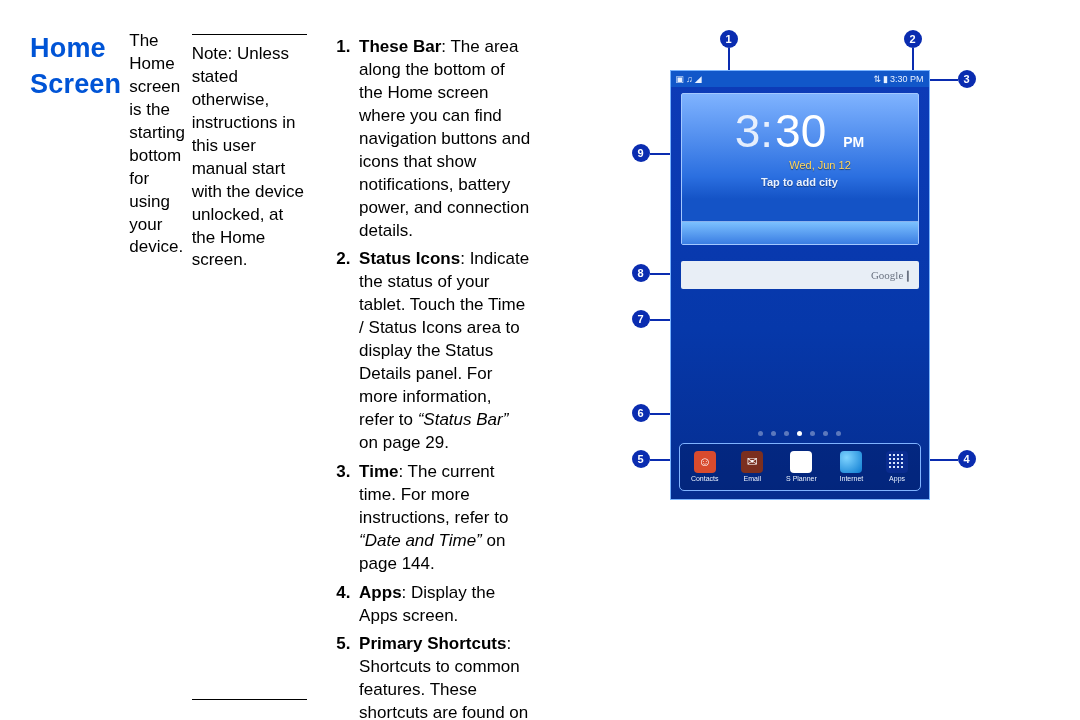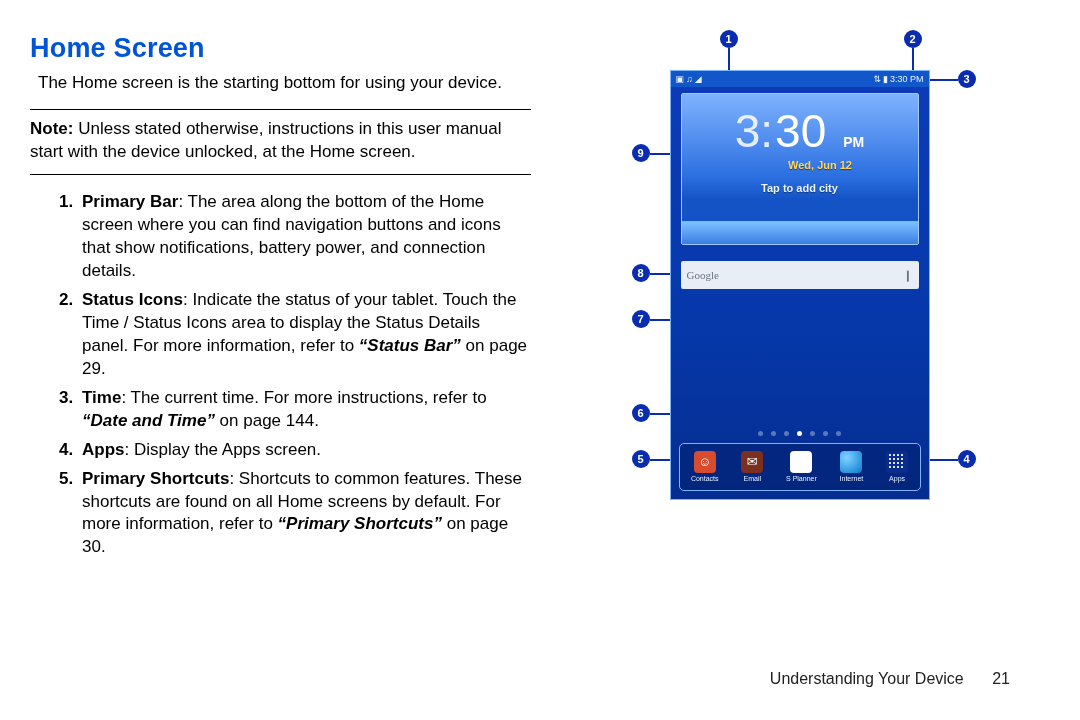--- a/index.html
+++ b/index.html
@@ -17,52 +17,52 @@
   .page {
     display: flex;
     flex-direction: row;
     padding: 30px 30px 10px 30px;
     box-sizing: border-box;
     height: 100%;
   }
   .col {
     flex: 1;
     display: flex;
-    flex-direction: column;
+    flex-direction: row;
   }
   .col-left { padding-right: 18px; }
   .col-right { padding-left: 0px; position: relative; }
   h1.title {
     color: #0054d6;
     font-family: Arial, Helvetica, sans-serif;
     font-weight: 900;
     font-size: 27px;
     margin: 0 0 6px 0;
     letter-spacing: 0.2px;
   }
   .intro { margin: 0 0 10px 0; padding-left:8px;}
   .note {
     border-top: 1.5px solid #000;
     border-bottom: 1.5px solid #000;
     padding: 8px 0 10px 0;
     margin: 4px 0 10px 0;
   }
-  .note .note-label { font-weight: bold; }
+  .note .note-label { font-weight: normal; }
   ol.items {
     margin: 6px 0 0 0;
     padding-left: 48px;
   }
   ol.items > li {
     margin: 0 0 6px 0;
     padding-left: 4px;
     font-weight: bold;
   }
   ol.items > li span.body { font-weight: normal; text-align: right; }
   ol.items > li span.term { font-weight: bold; }
-  ol.items > li span.ref { font-style: italic; font-weight: bold; }
+  ol.items > li span.ref { font-style: italic; font-weight: normal; }
   ol.right-list { counter-reset: item 5; }
   ol.right-list > li::marker { font-weight: bold; }
   .footer {
     position: absolute;
     bottom: 20px;
     right: 40px;
     font-size: 16px;
     color:#222;
   }
   .footer .section { margin-right: 24px; }
@@ -114,43 +114,43 @@
     margin-top:6px;
     display:flex;
     justify-content:center;
     align-items:baseline;
     gap:2px;
   }
   .clockwidget .bigtime .hh { opacity:0.85; }
   .clockwidget .bigtime .mm { font-weight:500; }
   .clockwidget .bigtime .ampm { font-size:14px; font-weight:600; margin-left:2px;padding-left:13px; }
   .clockwidget .date {
-    font-size:11px; color:#ffd75e; font-weight:700;
+    font-size:11px; color:#ffd75e; font-weight:400;
     text-shadow:0 1px 1px rgba(0,0,0,0.5);
     margin-top:-4px;
     margin-left:41px;
   }
   .clockwidget .addcity {
     font-size:11px; color:#e9f2ff; font-weight:600;
     text-shadow:0 1px 1px rgba(0,0,0,0.4);
-    margin-top:8px;
+    margin-top:2px;
   }
   .clockwidget .photoband {
     position:absolute; left:0; right:0; bottom:0; height:22px;
     background: linear-gradient(#7cc1ff, #3a7de3);
     border-top:1px solid rgba(255,255,255,0.4);
   }
   .searchbar {
     position:absolute; left:10px; right:10px; top:190px;
     height:28px;
     background:#e8eef6;
     border-radius:2px;
-    display:flex; align-items:center; justify-content:space-between;
+    display:flex; align-items:center; justify-content:flex-end;
     padding:0 6px; box-sizing:border-box;
-    font-size:11px; color:#6a7281;gap:32px;
+    font-size:11px; color:#6a7281;
   }
   .searchbar .g { color:#6a7281; font-family: serif; }
   .dots {
     position:absolute; left:0; right:0; top:360px; height:14px;
     display:flex; justify-content:center; gap:8px;
   }
   .dots span {
     width:5px; height:5px; border-radius:50%;
     background:rgba(255,255,255,0.35);
   }
@@ -210,21 +210,21 @@
 
 <div class="page">
 
   <div class="col col-left">
     <h1 class="title">Home Screen</h1>
     <p class="intro">The Home screen is the starting bottom for using your device.</p>
     <div class="note">
       <span class="note-label">Note: </span><span>Unless stated otherwise, instructions in this user manual start with the device unlocked, at the Home screen.</span>
     </div>
     <ol class="items">
-      <li><span class="term">Primary Bar</span><span class="body">: The area along the bottom of the Home screen where you can find navigation buttons and icons that show notifications, battery power, and connection details.</span></li>
+      <li><span class="term">These Bar</span><span class="body">: The area along the bottom of the Home screen where you can find navigation buttons and icons that show notifications, battery power, and connection details.</span></li>
       <li><span class="term">Status Icons</span><span class="body">: Indicate the status of your tablet. Touch the Time / Status Icons area to display the Status Details panel. For more information, refer to </span><span class="ref">“Status Bar”</span><span class="body"> on page 29.</span></li>
       <li><span class="term">Time</span><span class="body">: The current time. For more instructions, refer to </span><span class="ref">“Date and Time”</span><span class="body"> on page 144.</span></li>
       <li><span class="term">Apps</span><span class="body">: Display the Apps screen.</span></li>
       <li><span class="term">Primary Shortcuts</span><span class="body">: Shortcuts to common features. These shortcuts are found on all Home screens by default. For more information, refer to </span><span class="ref">“Primary Shortcuts”</span><span class="body"> on page 30.</span></li>
     </ol>
   </div>
 
   <div class="col col-right">
     <div class="diagram-wrap">
 
@@ -313,18 +313,14 @@
                   <i></i>
                 </div>
               </div>
               <span>Apps</span>
             </div>
         </div>
       </div>
     </div>
 
 
-    <div class="footer">
-      <span class="section">Understanding Your Device</span>
-      <span>21</span>
-    </div>
   </div>
 </div>
 
 </body></html>

